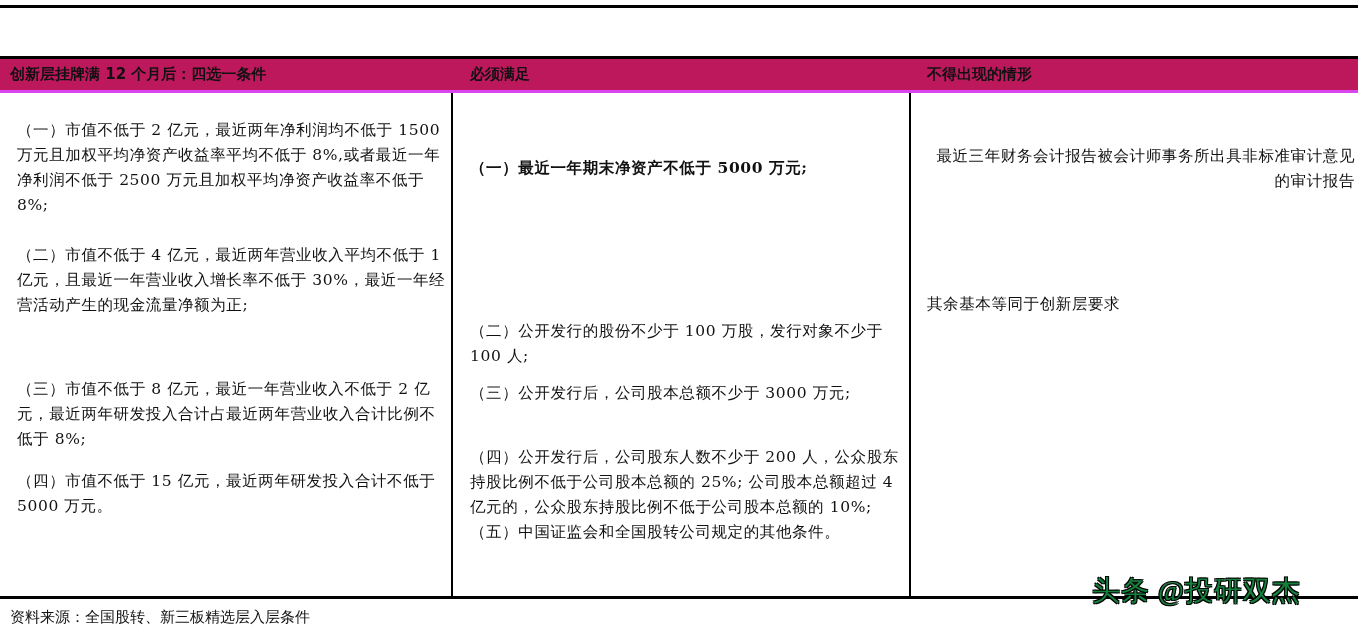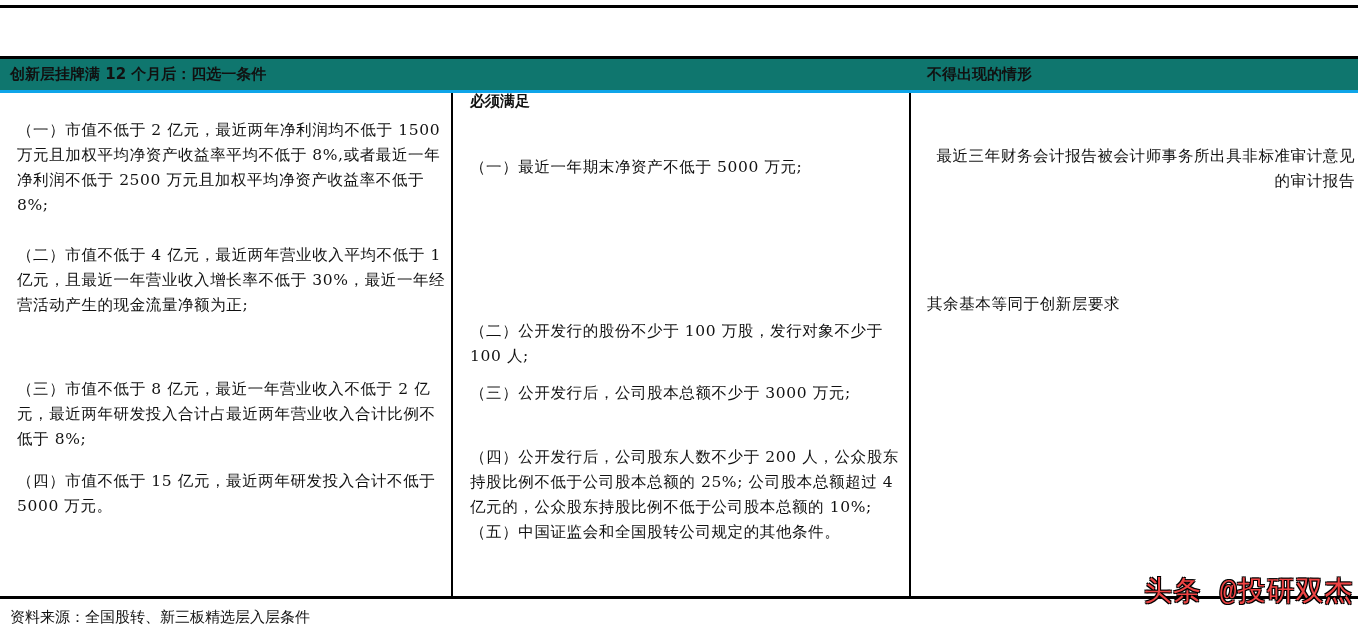--- a/index.html
+++ b/index.html
@@ -1,56 +1,56 @@
 <!DOCTYPE html>
 <html><head>
 <meta charset="utf-8">
 <style>
   html, body { margin:0; padding:0; background:#ffffff; }
   body { width:1358px; height:634px; position:relative; overflow:hidden;
          font-family:"DejaVu Serif","Liberation Serif",serif; color:#111; }
   .top-rule { position:absolute; left:0; top:5px; width:1358px; height:3px; background:#000; }
   .title { position:absolute; left:10px; top:16px; font-size:21px; font-weight:bold; letter-spacing:1px;
            font-family:"DejaVu Sans","Liberation Sans",sans-serif;margin-top:40px; }
-  .header { position:absolute; left:0; top:56px; width:1358px; height:31px; background:#0f766e;
-            border-top:3px solid #000; border-bottom:3px solid #0ea5e9; box-sizing:content-box; }
+  .header { position:absolute; left:0; top:56px; width:1358px; height:31px; background:#be185d;
+            border-top:3px solid #000; border-bottom:3px solid #d946ef; box-sizing:content-box; }
   .hcell { position:absolute; top:6px; font-size:15px; font-weight:bold;
            font-family:"DejaVu Sans","Liberation Sans",sans-serif; }
   .vline { position:absolute; top:93px; width:2px; height:505px; background:#000; }
   .bottom-rule { position:absolute; left:0; top:596px; width:1358px; height:3px; background:#000; }
   .para { position:absolute; font-size:15.5px; line-height:25px; letter-spacing:0.6px; }
   .c1 { left:17px; width:430px; }
   .c2 { left:470px; width:430px; }
   .c3 { left:927px; width:428px; }
   .source { position:absolute; left:10px; top:608px; font-size:15px; }
-  .watermark { position:absolute; left:1144px; top:572px; font-size:28px; color:#ef4444;
-               font-family:Liberation Mono, monospace;
+  .watermark { position:absolute; left:1092px; top:572px; font-size:28px; color:#15803d;
+               font-family:Liberation Serif, serif;
                text-shadow: 1px 1px 0 #000, -1px -1px 0 #000, 1px -1px 0 #000, -1px 1px 0 #000; letter-spacing:1px; }
 </style>
 </head>
 <body>
 
 <div class="top-rule"></div>
 <div class="title">表 3：新三板精选层入层条件（2020 年）</div>
 
 <div class="header">
   <span class="hcell" style="left:10px;">创新层挂牌满 12 个月后：四选一条件</span>
-  <span class="hcell" style="left:470px;margin-top:27px;">必须满足</span>
+  <span class="hcell" style="left:470px;">必须满足</span>
   <span class="hcell" style="left:927px;">不得出现的情形</span>
 </div>
 
 <div class="vline" style="left:451px;"></div>
 <div class="vline" style="left:909px;"></div>
 
 <div class="para c1" style="top:118px;">（一）市值不低于 2 亿元，最近两年净利润均不低于 1500 万元且加权平均净资产收益率平均不低于 8%,或者最近一年净利润不低于 2500 万元且加权平均净资产收益率不低于 8%;</div>
 <div class="para c1" style="top:243px;">（二）市值不低于 4 亿元，最近两年营业收入平均不低于 1 亿元，且最近一年营业收入增长率不低于 30%，最近一年经营活动产生的现金流量净额为正;</div>
 <div class="para c1" style="top:361px;margin-top:16px;">（三）市值不低于 8 亿元，最近一年营业收入不低于 2 亿元，最近两年研发投入合计占最近两年营业收入合计比例不低于 8%;</div>
 <div class="para c1" style="top:469px;">（四）市值不低于 15 亿元，最近两年研发投入合计不低于 5000 万元。</div>
 
-<div class="para c2" style="top:155px;">（一）最近一年期末净资产不低于 5000 万元;</div>
+<div class="para c2" style="top:155px;font-weight:bold;">（一）最近一年期末净资产不低于 5000 万元;</div>
 <div class="para c2" style="top:283px;margin-top:36px;">（二）公开发行的股份不少于 100 万股，发行对象不少于 100 人;</div>
 <div class="para c2" style="top:381px;">（三）公开发行后，公司股本总额不少于 3000 万元;</div>
 <div class="para c2" style="top:445px; white-space:pre-line;">（四）公开发行后，公司股东人数不少于 200 人，公众股东持股比例不低于公司股本总额的 25%; 公司股本总额超过 4 亿元的，公众股东持股比例不低于公司股本总额的 10%;
 （五）中国证监会和全国股转公司规定的其他条件。</div>
 
 <div class="para c3" style="top:144px;text-align:right;">最近三年财务会计报告被会计师事务所出具非标准审计意见的审计报告</div>
 <div class="para c3" style="top:292px;">其余基本等同于创新层要求</div>
 
 <div class="bottom-rule"></div>
 

